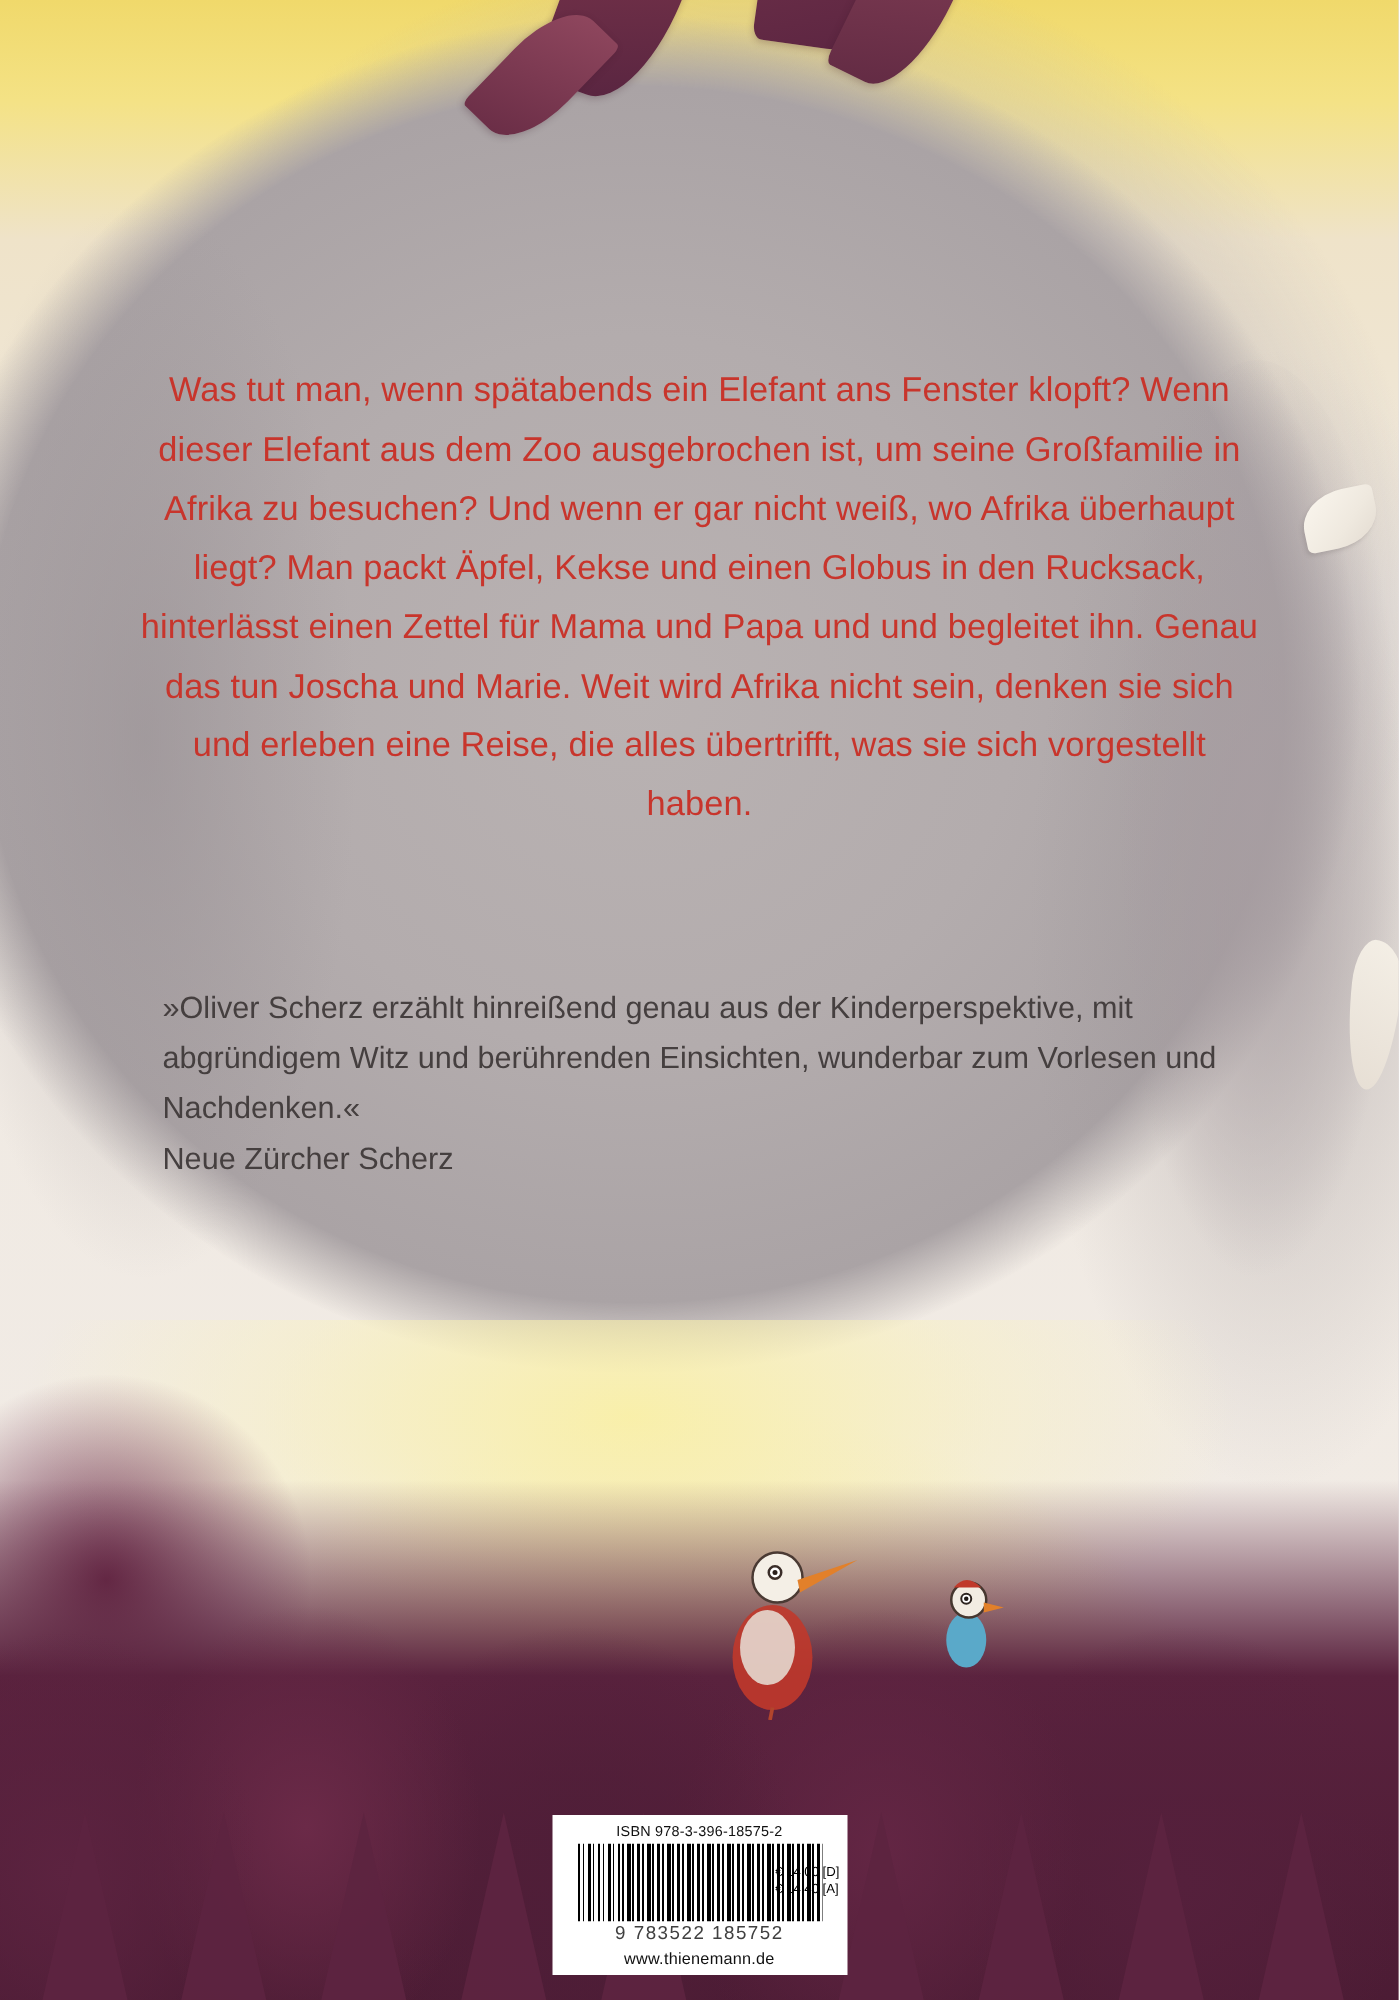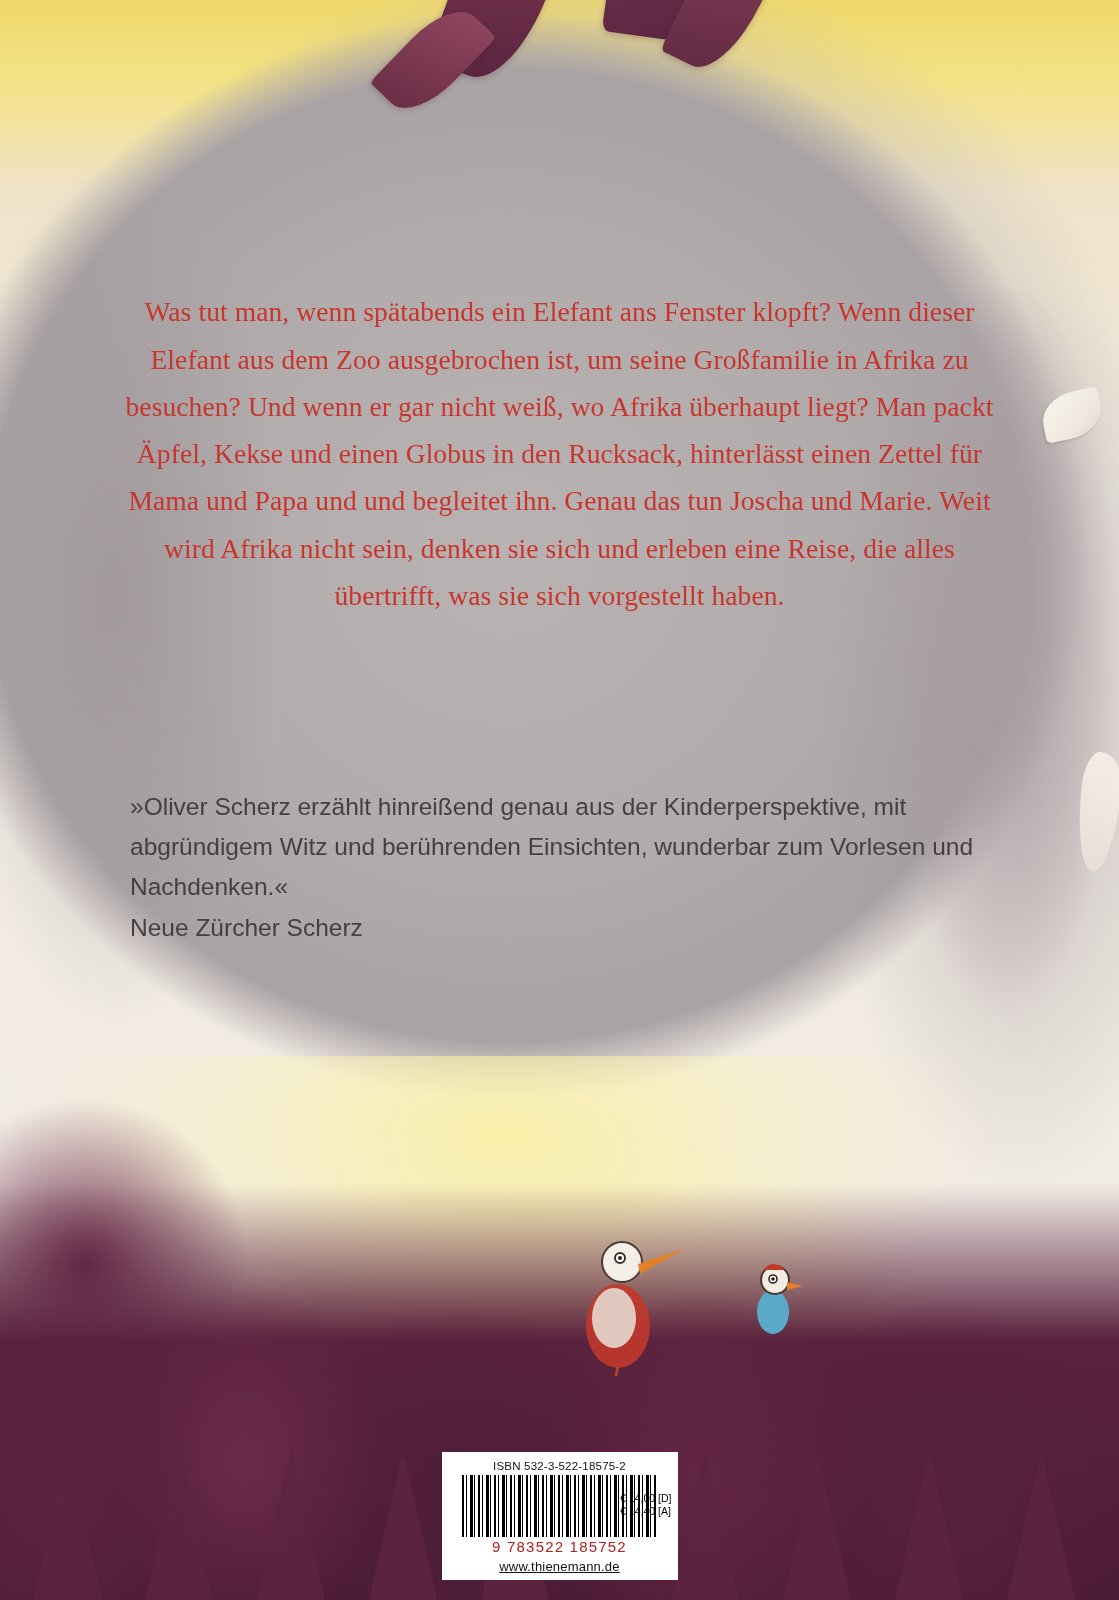--- a/index.html
+++ b/index.html
@@ -148,21 +148,20 @@
     left: 0;
     top: 16.3%;
     width: 100%;
     text-align: center;
     color: #c8352c;
     font-size: 27.5px;
     line-height: 1.72;
     letter-spacing: 0.1px;
     padding: 0 110px;
     box-sizing: border-box;
-    font-family: Liberation Serif, serif;
   }
   .quote {
     position: absolute;
     left: 0;
     top: 49.2%;
     width: 100%;
     text-align: left;
     color: #453f3f;
     font-size: 24.5px;
     line-height: 1.62;
@@ -199,38 +198,37 @@
     background-image: repeating-linear-gradient(90deg,
       #000 0px, #000 2px, #fff 2px, #fff 4px,
       #000 4px, #000 5px, #fff 5px, #fff 8px,
       #000 8px, #000 11px, #fff 11px, #fff 12px,
       #000 12px, #000 13px, #fff 13px, #fff 16px);
   }
   .ean-digits {
     font-family: "Liberation Sans", sans-serif;
     font-size: 15px;
     letter-spacing: 1.2px;
-    color: #b91c1c;
+    color: #404040;
     margin-top: 1px;
   }
   .price-box {
     position: absolute;
     right: 6px;
     top: 40px;
     text-align: left;
     font-size: 10.5px;
     line-height: 1.25;
     color: #000;
   }
   .publisher {
     font-size: 13px;
     color: #111;
     margin-top: 4px;
     letter-spacing: 0.2px;
-    text-decoration: underline;
   }
 </style>
 </head>
 <body>
 
 <div class="page">
 
   <div class="sky"></div>
   <div class="elephant-body"></div>
   <div class="elephant-shade-left"></div>
@@ -279,21 +277,21 @@
   <svg class="bird-small" viewBox="0 0 70 90">
     <ellipse cx="34" cy="58" rx="16" ry="22" fill="#5aa9c9"></ellipse>
     <circle cx="36" cy="26" r="14" fill="#f2ece2" stroke="#46372f" stroke-width="2"></circle>
     <path d="M24 16 Q34 4 46 16 Z" fill="#c0392b"></path>
     <circle cx="34" cy="25" r="4" fill="#ffffff" stroke="#2e2520" stroke-width="1.6"></circle>
     <circle cx="34" cy="25" r="1.8" fill="#201915"></circle>
     <path d="M48 28 L64 32 L48 36 Z" fill="#e2802a"></path>
   </svg>
 
   <div class="barcode-block">
-    <div class="isbn-text">ISBN 532-3-522-18575-2</div>
+    <div class="isbn-text">ISBN 978-3-396-18575-2</div>
     <div class="bars"></div>
     <div class="ean-digits">9 783522 185752</div>
     <div class="price-box">
       <div>€ 14,00 [D]</div>
       <div>€ 14,40 [A]</div>
     </div>
     <div class="publisher">www.thienemann.de</div>
   </div>
 
 </div>

